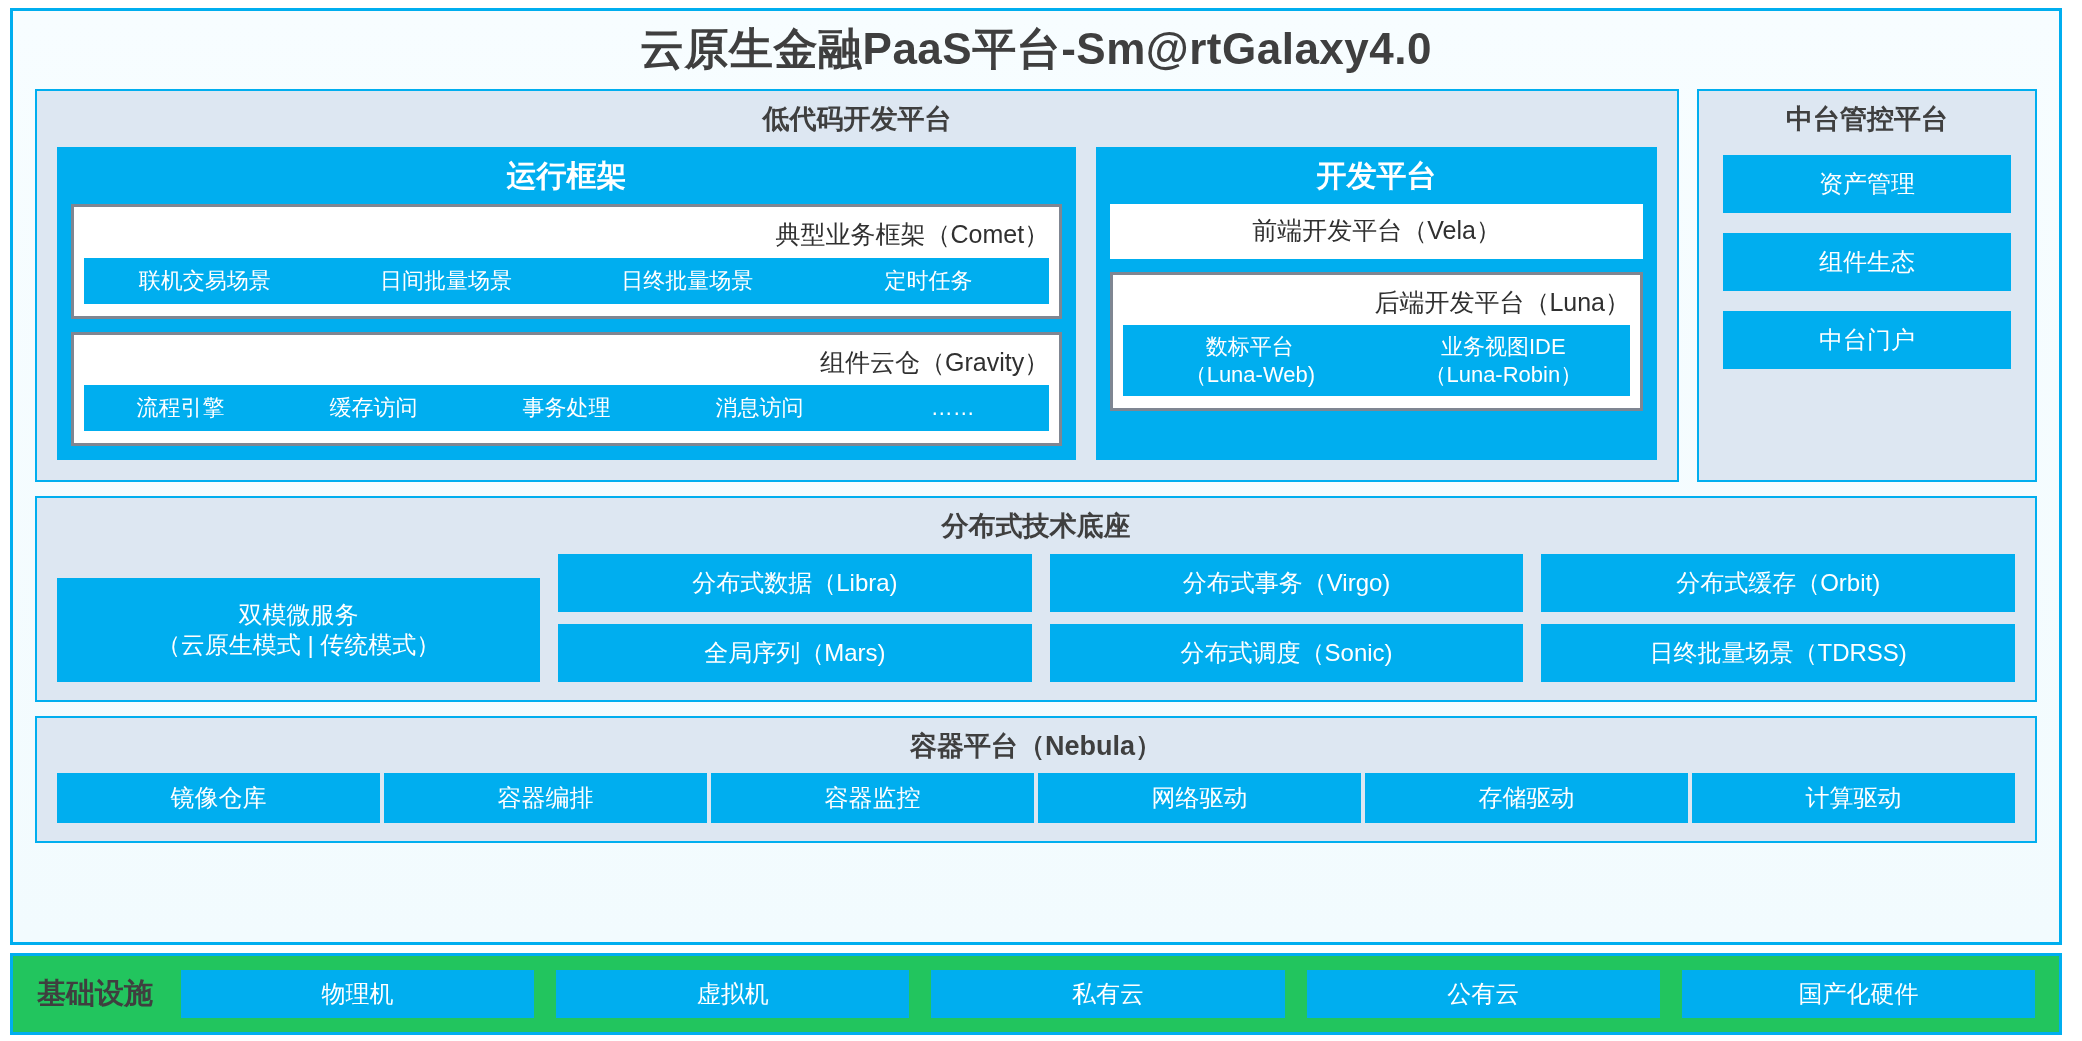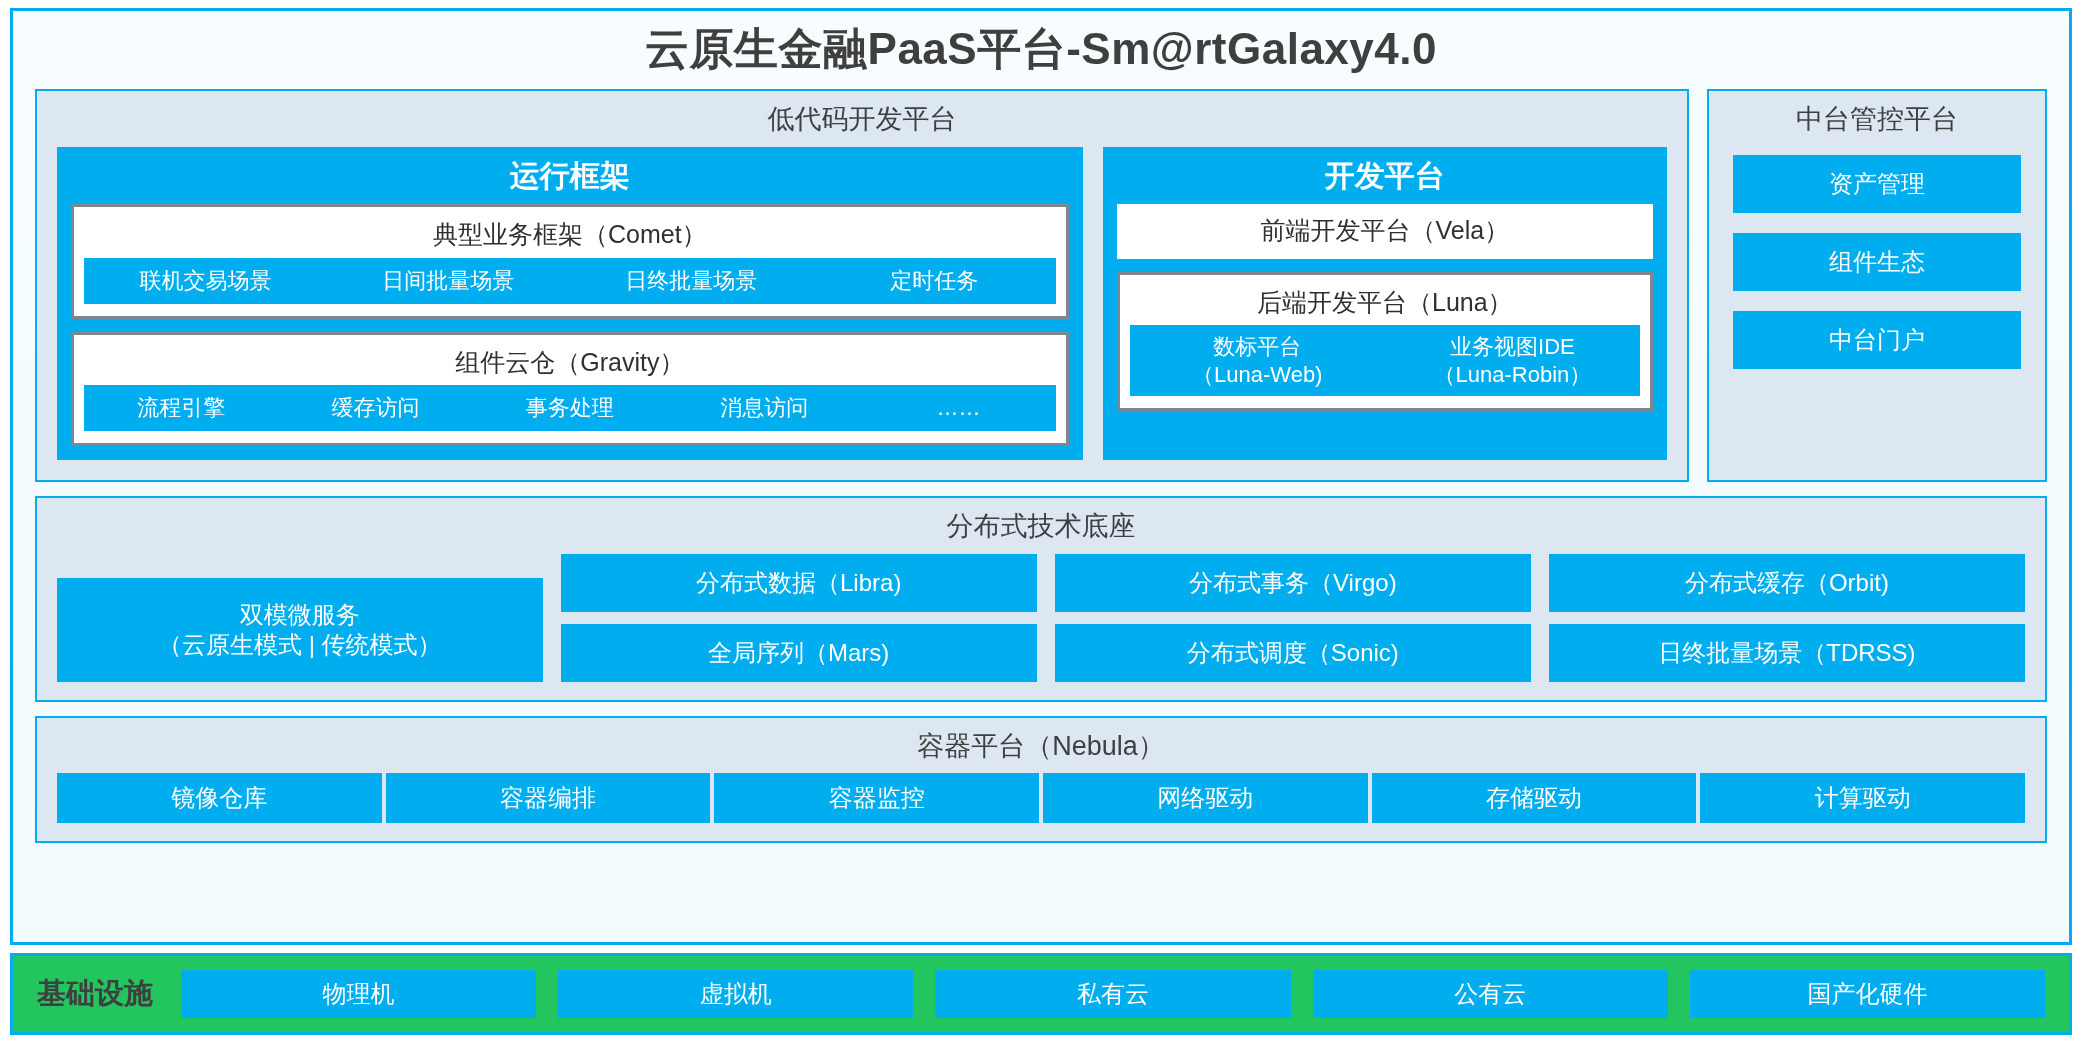--- a/index.html
+++ b/index.html
@@ -13,21 +13,21 @@
     font-family: "Liberation Sans", "DejaVu Sans", sans-serif;
     color: #3a3a3a;
     overflow: hidden;
   }
 
   .page {
     width: 2082px;
     height: 1041px;
     position: relative;
     box-sizing: border-box;
-    padding: 8px 10px 6px 10px;
+    padding: 8px 20px 6px 10px;
     display: flex;
     flex-direction: column;
     gap: 8px;
   }
 
   
   .main-frame {
     border: 3px solid #00AEEF;
     background: linear-gradient(180deg, #f7fdff 0%, #f2fbfe 100%);
     box-sizing: border-box;
@@ -56,21 +56,21 @@
 
   .panel {
     border: 2px solid #00AEEF;
     background: #dde7f2;
     box-sizing: border-box;
   }
 
   .panel-title {
     text-align: center;
     font-size: 27px;
-    font-weight: 400;
+    font-weight: 700;
     color: #3f3f3f;
     padding: 14px 0 12px 0;
     line-height: 1.1;
   }
 
   
   .lowcode {
     flex: 1 1 auto;
     padding: 0 20px 20px 20px;
     display: flex;
@@ -102,21 +102,21 @@
   
   .whitecard {
     background: #ffffff;
     border: 3px solid #7f8692;
     box-sizing: border-box;
     padding: 8px 10px 12px 10px;
     display: flex;
     flex-direction: column;
   }
   .whitecard-title {
-    text-align: center;
+    text-align: right;
     font-size: 25px;
     color: #303030;
     padding: 6px 0 9px 0;
     line-height: 1.1;
   }
 
   
   .chip-row {
     display: flex;
   }

